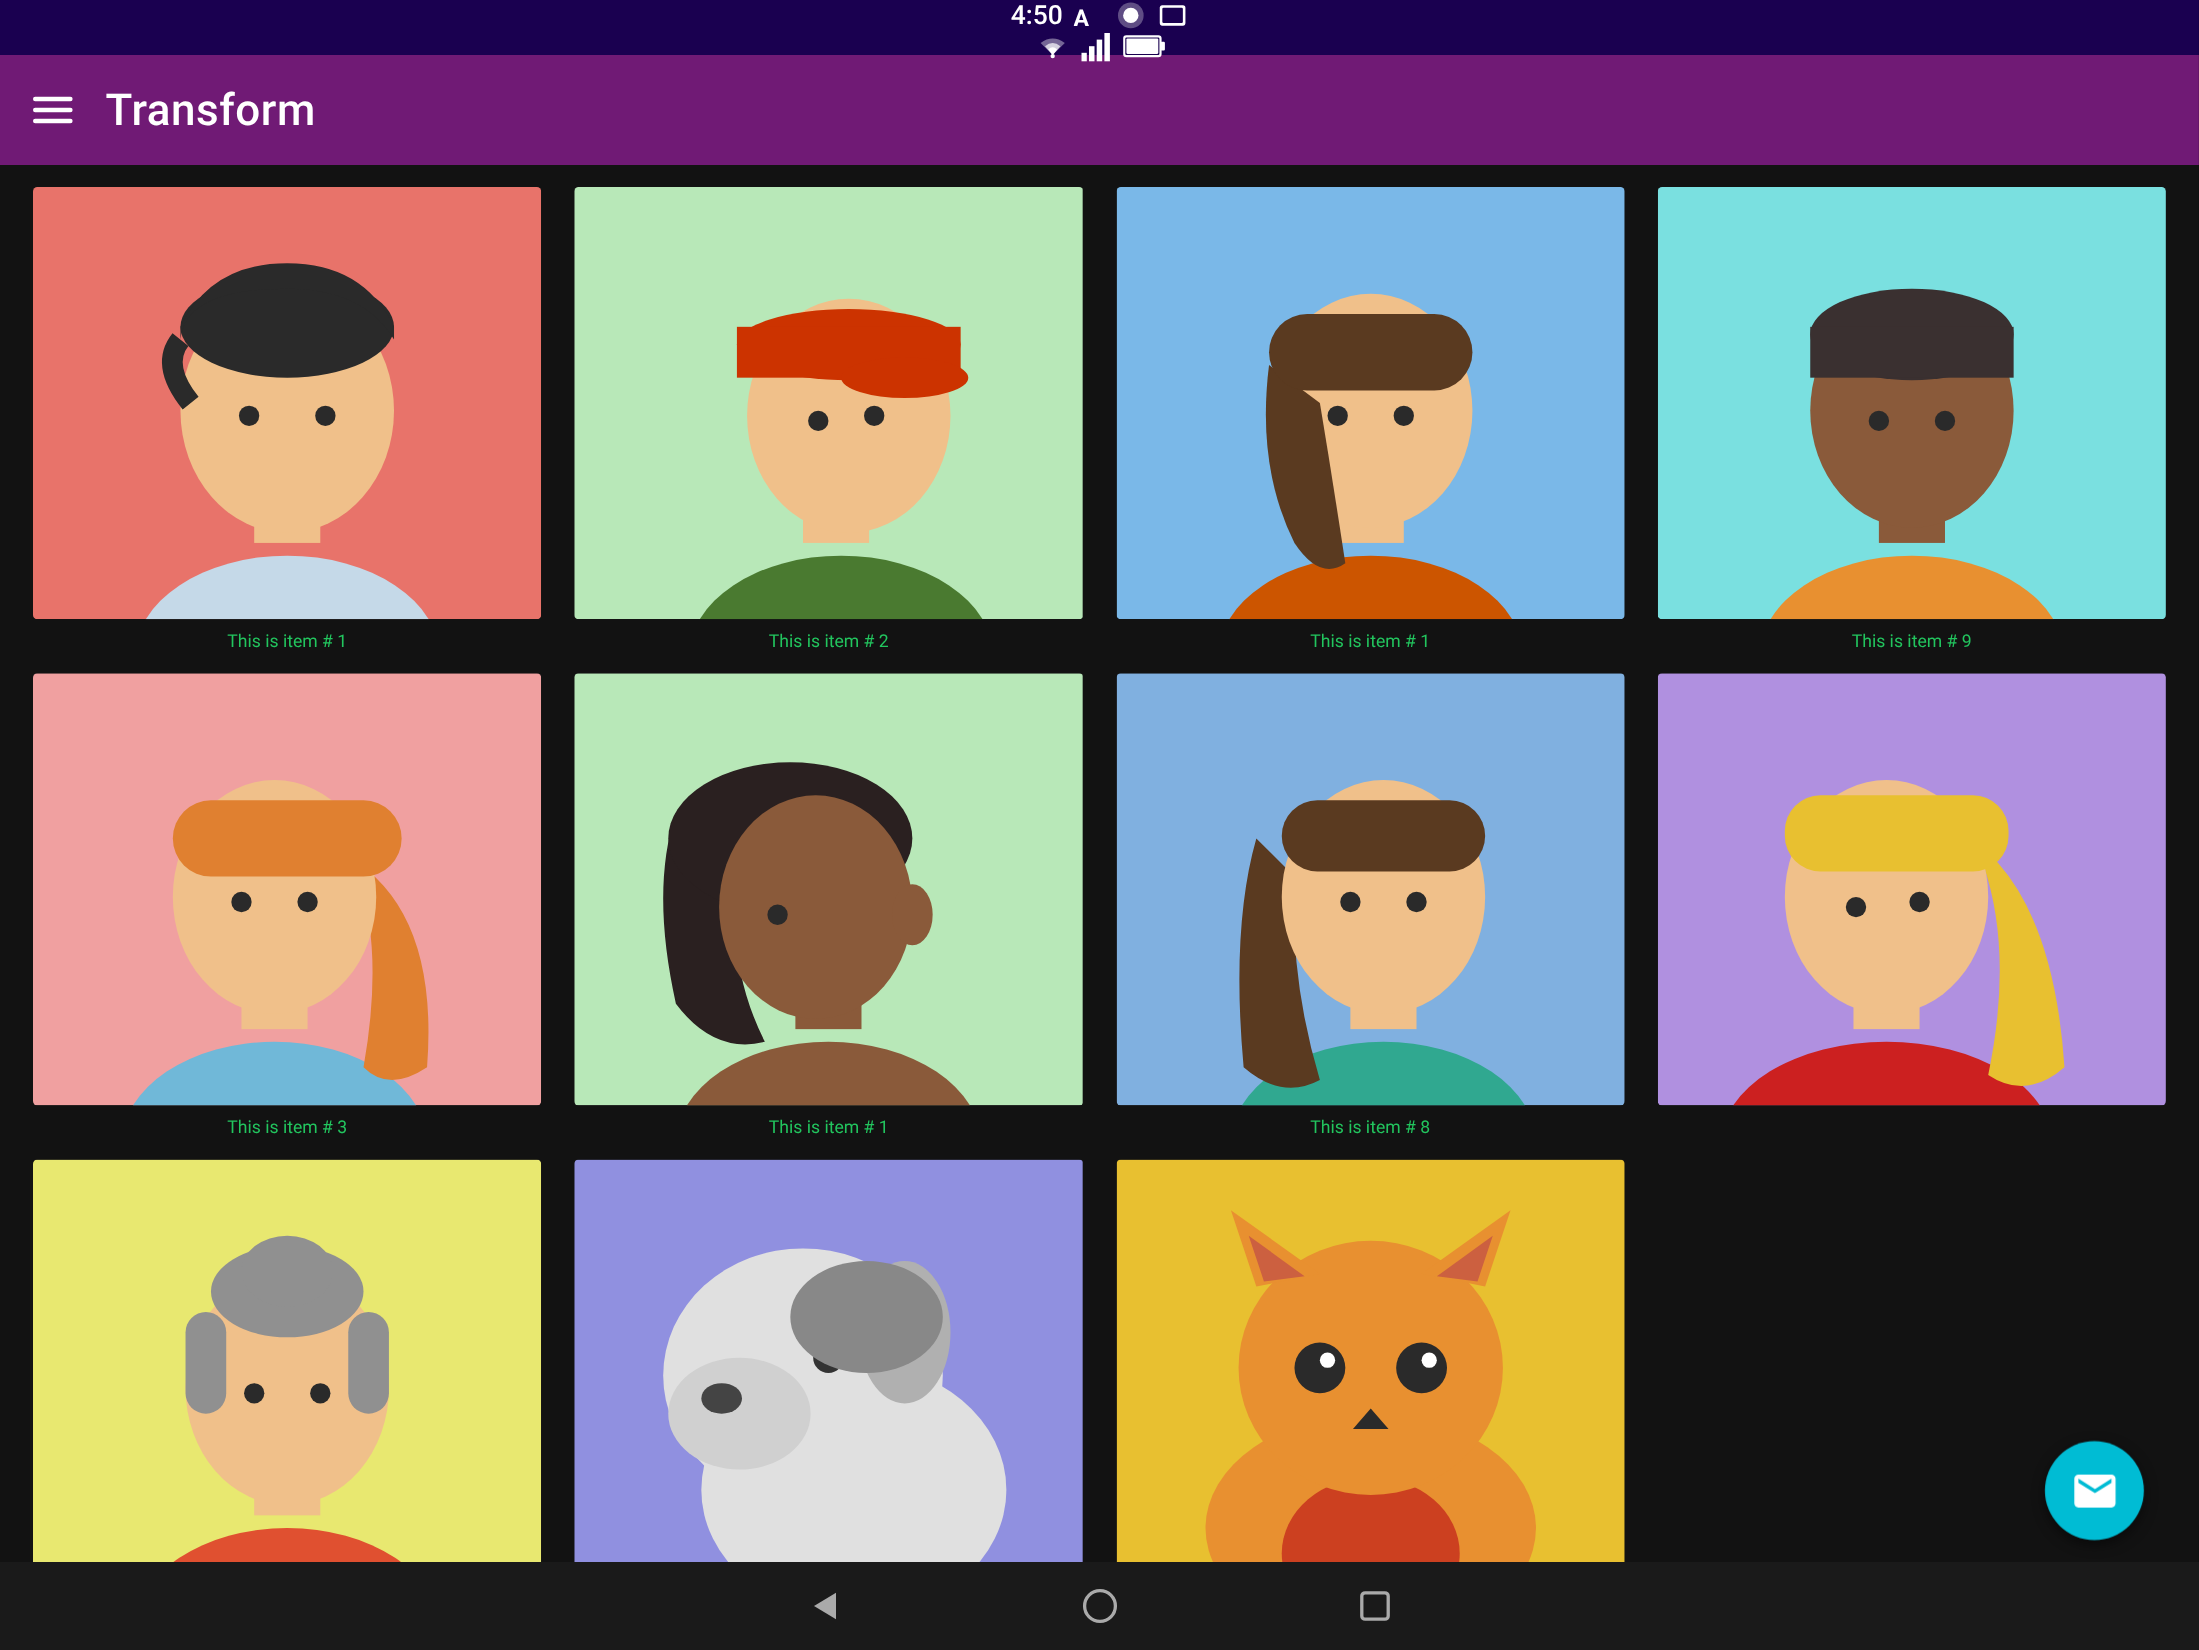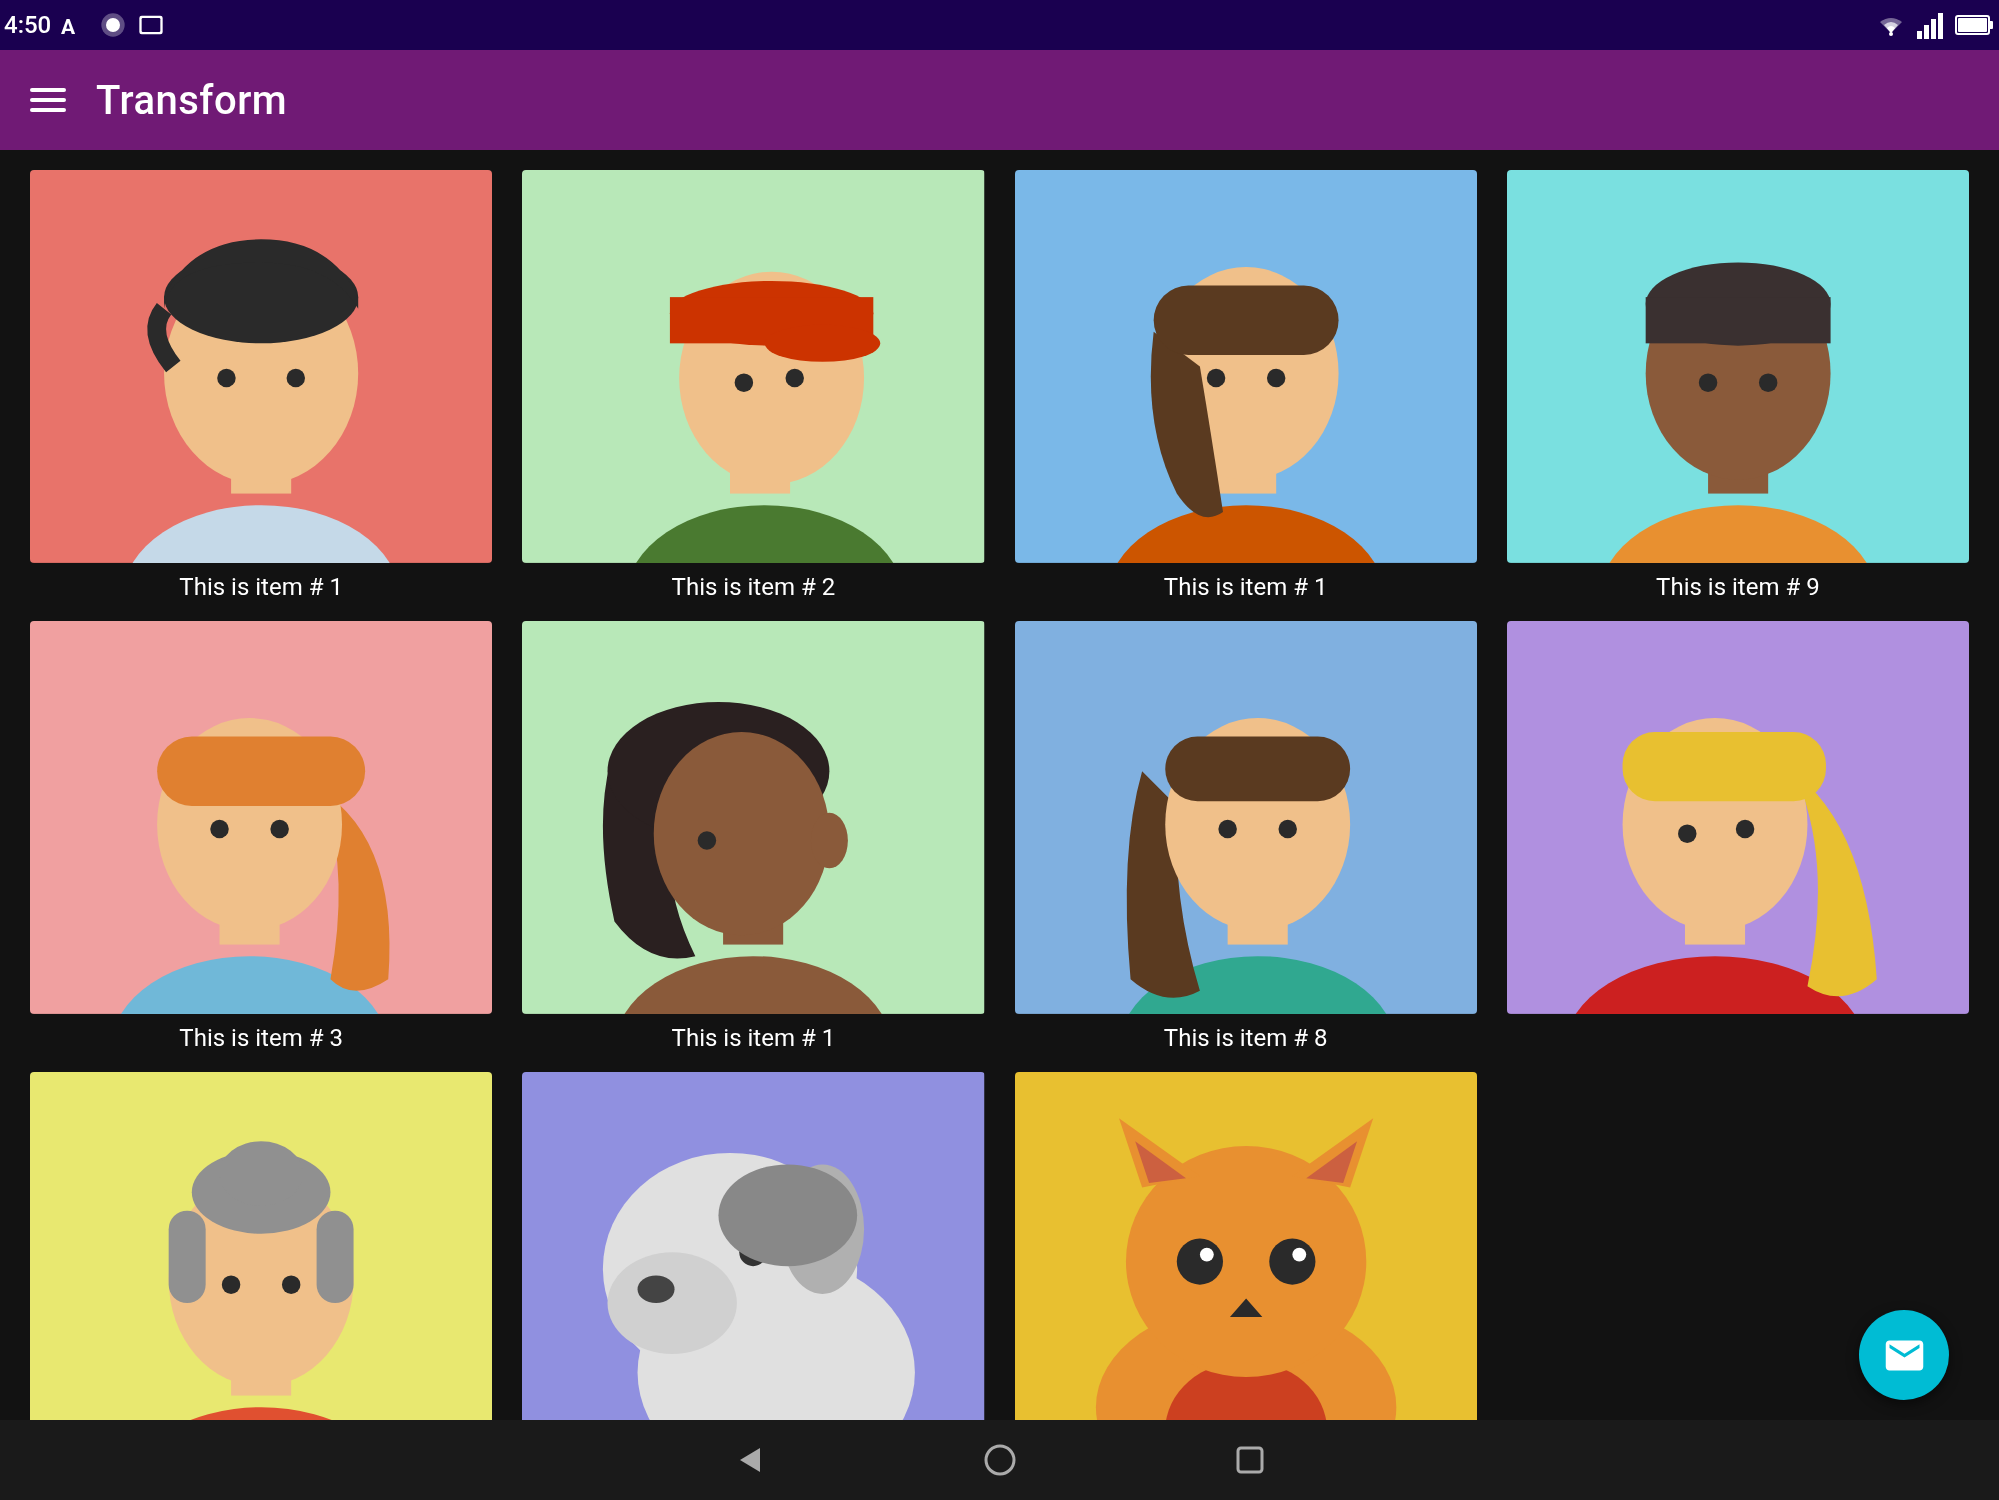--- a/index.html
+++ b/index.html
@@ -12,21 +12,22 @@
     }
 
     
     .status-bar {
       width: 100%;
       height: 50px;
       background: #1a0050;
       display: flex;
       align-items: center;
       justify-content: space-between;
-      padding: 0 4px;
+      padding: 0 36px;
+      flex-direction: column;
     }
     .status-left {
       display: flex;
       align-items: center;
       gap: 10px;
       color: white;
       font-size: 22px;
     }
     .status-right {
       display: flex;
@@ -83,22 +84,22 @@
       gap: 10px;
     }
     .avatar-card {
       width: 100%;
       aspect-ratio: 1 / 0.85;
       border-radius: 4px;
       overflow: hidden;
       position: relative;
     }
     .item-label {
-      color: #ffffff;
-      font-size: 24px;
+      color: #22c55e;
+      font-size: 16px;
       text-align: center;
     }
 
     
     .avatar-card svg {
       width: 100%;
       height: 100%;
     }
 
     

